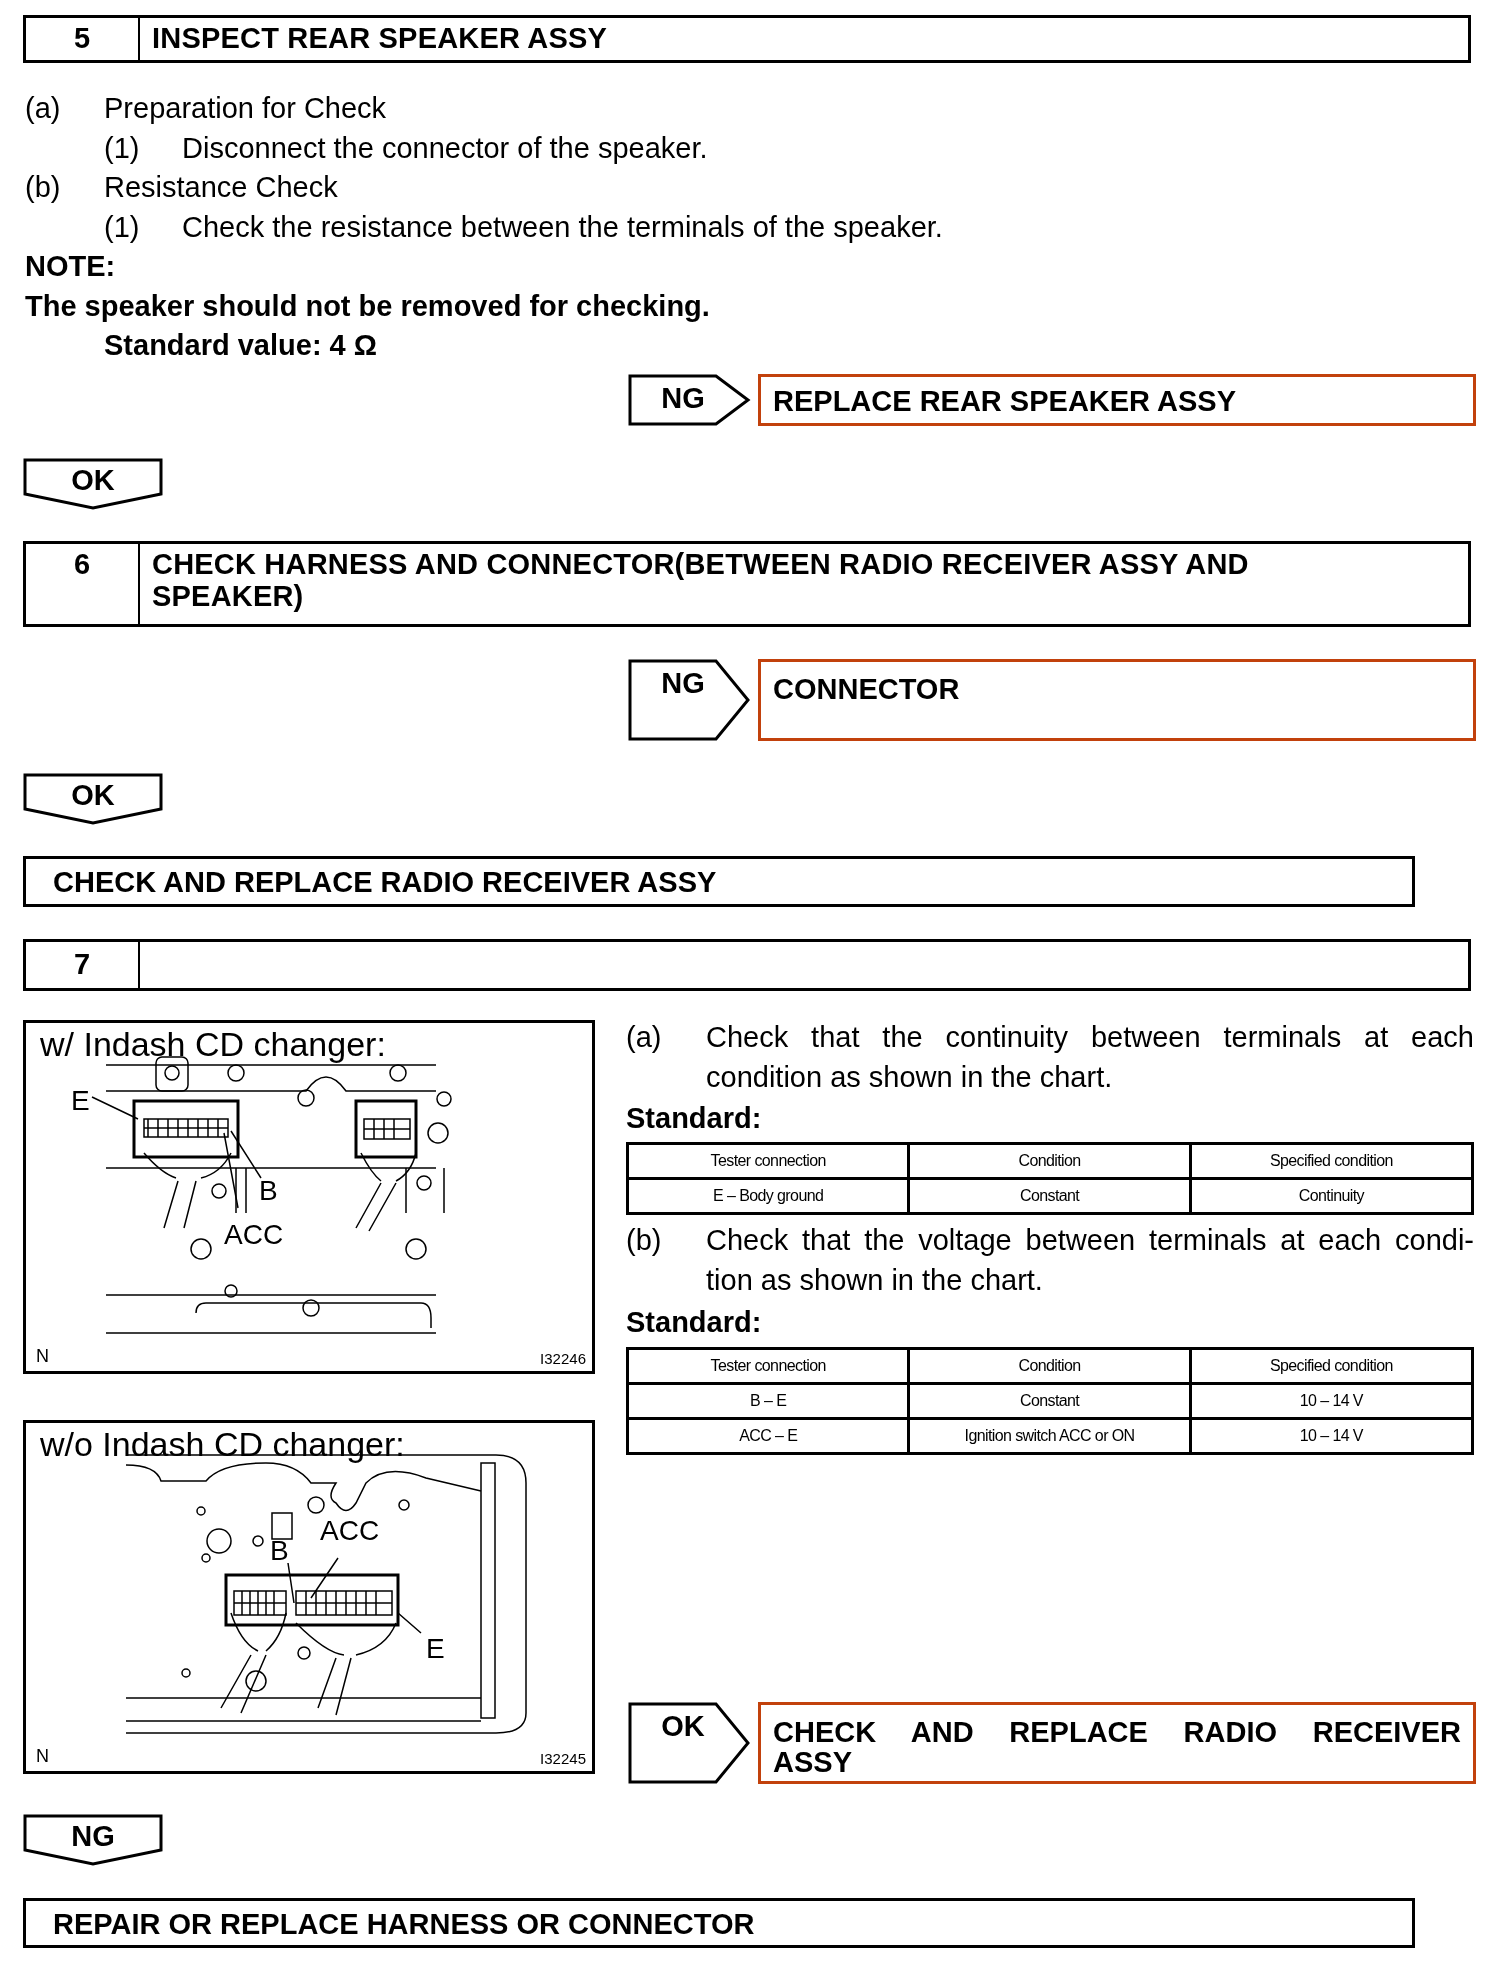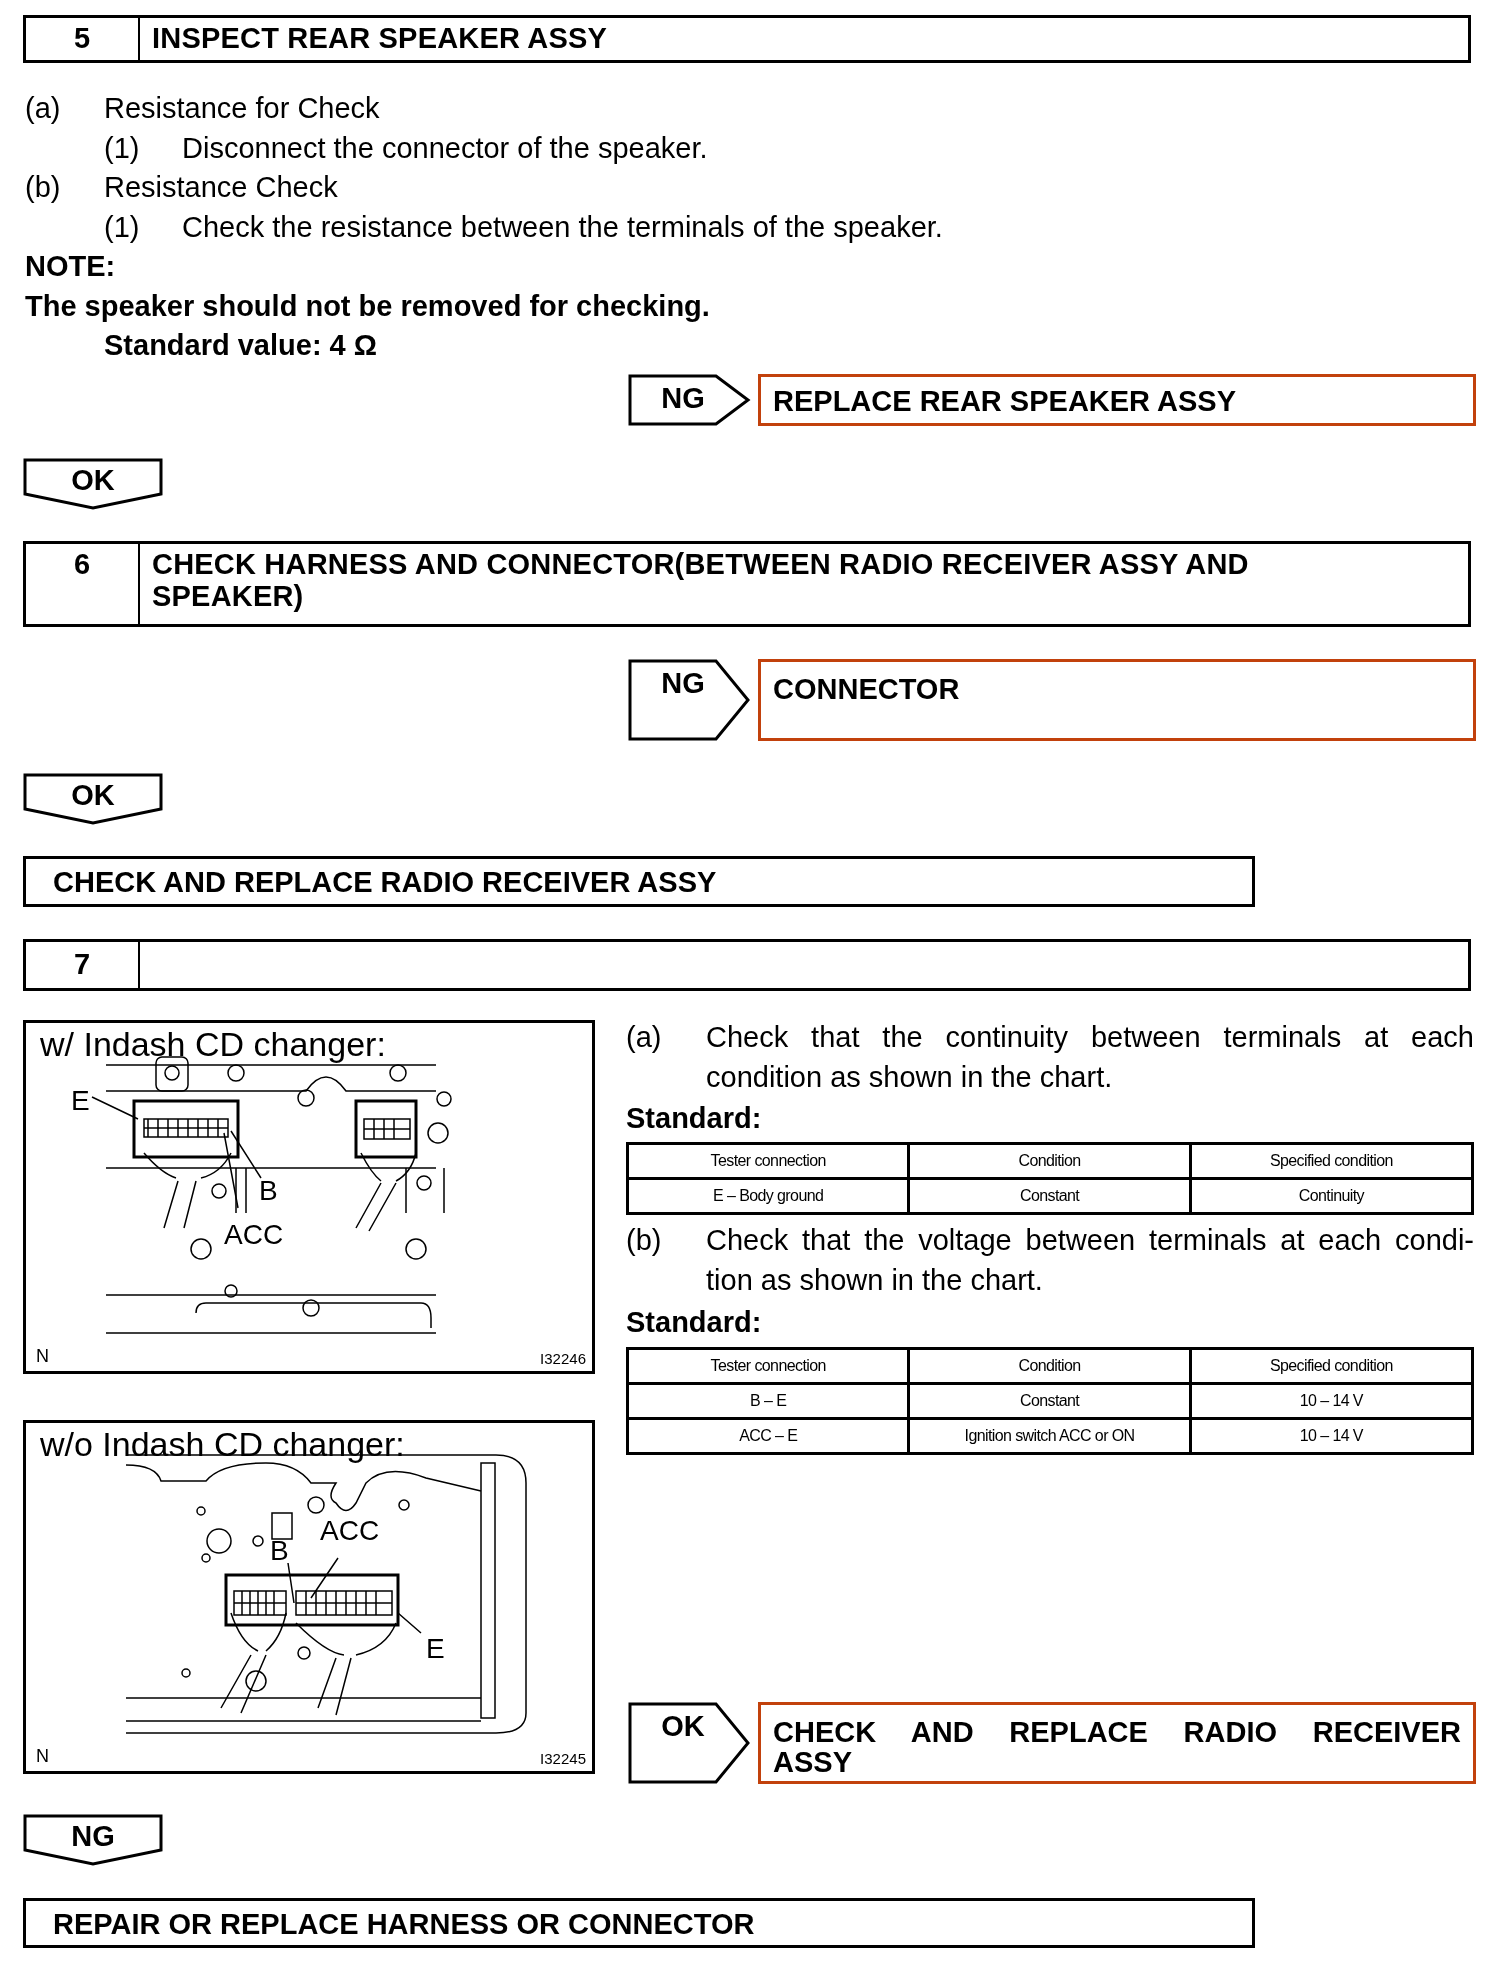--- a/index.html
+++ b/index.html
@@ -1,21 +1,21 @@
 <!DOCTYPE html>
 <html><head>
 <meta charset="utf-8">
 <style>
   html,body{margin:0;padding:0;background:#fff;}
   body{width:1504px;height:1974px;position:relative;overflow:hidden;font-family:"Liberation Sans",sans-serif;color:#000;}
   .abs{position:absolute;}
   .hdr{position:absolute;left:23px;width:1448px;border:3px solid #000;box-sizing:border-box;display:flex;background:#fff;}
   .hdr .num{width:114px;border-right:2px solid #000;font-weight:bold;font-size:29px;text-align:center;padding-top:4px;box-sizing:border-box;}
   .hdr .ttl{flex:1;font-weight:bold;font-size:29px;padding:4px 12px;line-height:32px;letter-spacing:0.2px;}
-  .plain{position:absolute;left:23px;width:1232px;border:3px solid #000;box-sizing:border-box;font-weight:bold;font-size:29px;padding:6px 27px;line-height:34px;}
+  .plain{position:absolute;left:23px;width:1392px;border:3px solid #000;box-sizing:border-box;font-weight:bold;font-size:29px;padding:6px 27px;line-height:34px;}
   .txt{position:absolute;font-size:29px;line-height:40px;white-space:nowrap;}
   .b{font-weight:bold;}
   .branch{position:absolute;left:628px;width:848px;display:flex;}
   .branch svg{flex:none;}
   .branch .res{position:absolute;left:130px;right:0;top:0;bottom:0;border:3px solid #c2410c;box-sizing:border-box;font-weight:bold;font-size:29px;line-height:30px;padding:12px 12px;}
   .branch .lbl{position:absolute;left:0;width:110px;text-align:center;font-weight:bold;font-size:29px;top:8px;}
   .okdown{position:absolute;left:23px;width:140px;}
   .okdown .lbl{position:absolute;left:0;width:120px;text-align:center;top:6px;font-weight:bold;font-size:29px;}
   .fig{position:absolute;left:23px;width:572px;border:3px solid #000;box-sizing:border-box;background:#fff;overflow:hidden;}
   .fig .cap{position:absolute;left:14px;top:2px;font-size:34px;}
@@ -30,21 +30,21 @@
 </style>
 </head>
 <body>
 
 <div class="hdr" style="top:15px;height:48px;">
   <div class="num">5</div>
   <div class="ttl">INSPECT REAR SPEAKER ASSY</div>
 </div>
 
 <div class="txt" style="left:25px;top:88px;">(a)</div>
-<div class="txt" style="left:104px;top:88px;">Resistance for Check</div>
+<div class="txt" style="left:104px;top:88px;">Preparation for Check</div>
 <div class="txt" style="left:104px;top:128px;">(1)</div>
 <div class="txt" style="left:182px;top:128px;">Disconnect the connector of the speaker.</div>
 <div class="txt" style="left:25px;top:167px;">(b)</div>
 <div class="txt" style="left:104px;top:167px;">Resistance Check</div>
 <div class="txt" style="left:104px;top:207px;">(1)</div>
 <div class="txt" style="left:182px;top:207px;">Check the resistance between the terminals of the speaker.</div>
 <div class="txt b" style="left:25px;top:246px;">NOTE:</div>
 <div class="txt b" style="left:25px;top:286px;">The speaker should not be removed for checking.</div>
 <div class="txt b" style="left:104px;top:325px;">Standard value: 4 Ω</div>
 

